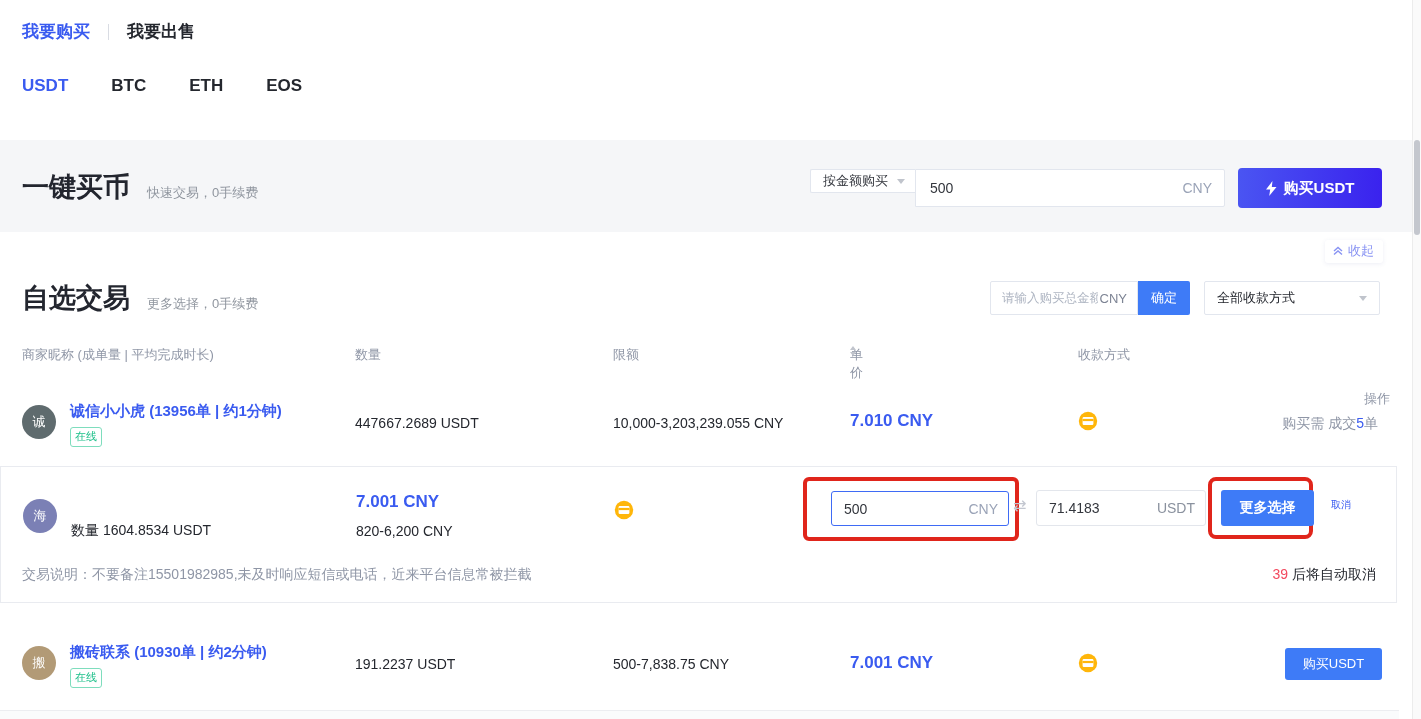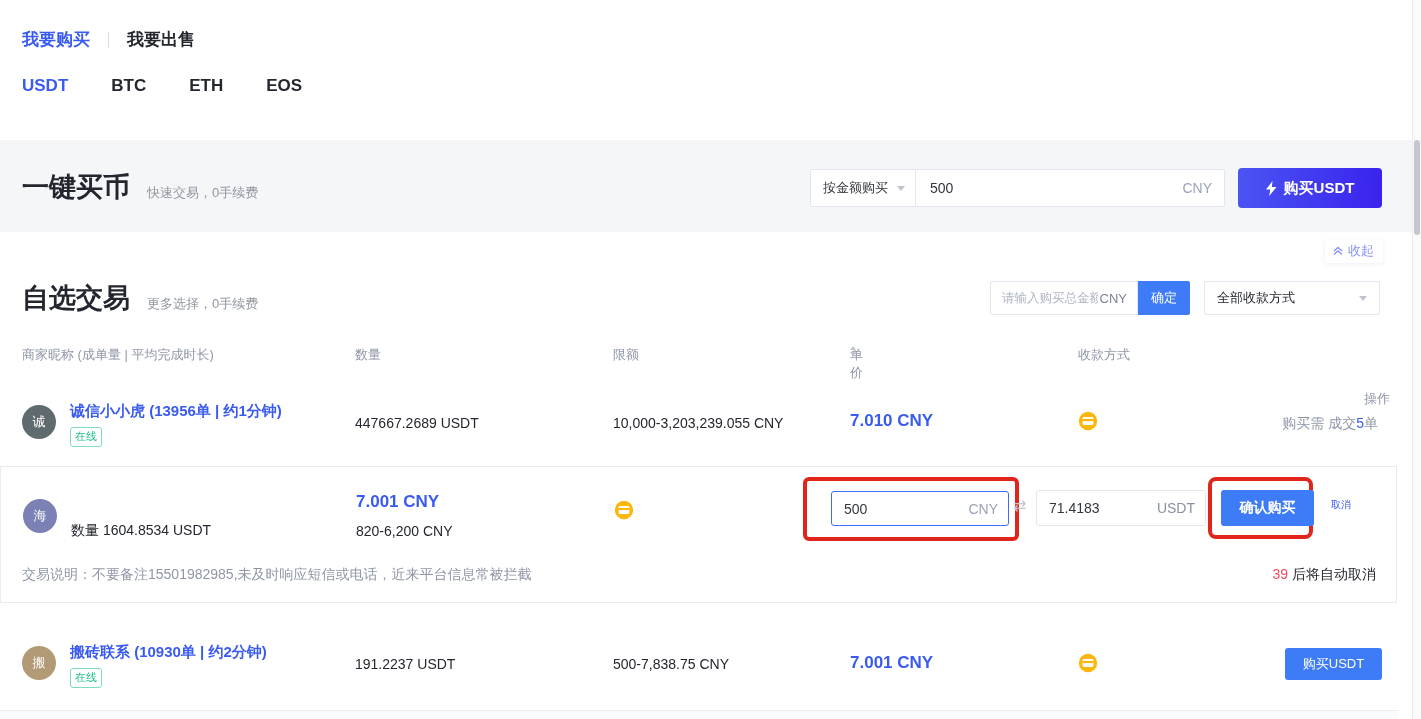--- a/index.html
+++ b/index.html
@@ -1,33 +1,33 @@
 <!DOCTYPE html>
 <html><head>
 <meta charset="utf-8">
 <style>
   * { margin:0; padding:0; box-sizing:border-box; }
   html,body { width:1421px; height:719px; overflow:hidden; }
   body { font-family:"Liberation Sans","DejaVu Sans",sans-serif; background:#fff; color:#24272e; }
   .page { position:relative; width:1421px; height:719px; background:#fff; overflow:hidden; }
 
   
-  .top-tabs { position:absolute; left:22px; top:28px; display:flex; align-items:center; gap:18px; font-size:17px; font-weight:700; }
+  .top-tabs { position:absolute; left:22px; top:20px; display:flex; align-items:center; gap:18px; font-size:17px; font-weight:700; }
   .tab-buy { color:#3a5bf0; cursor:pointer; }
   .tab-sell { color:#24272e; cursor:pointer; }
   .tab-divider { width:1px; height:16px; background:#d9dce3; }
   .coin-tabs { position:absolute; left:22px; top:76px; display:flex; gap:43px; font-size:17px; font-weight:700; }
   .coin { color:#24272e; cursor:pointer; }
   .coin.active { color:#3a5bf0; }
 
   
   .gray-band { position:absolute; left:0; top:140px; width:1421px; height:92px; background:#f5f6f8; }
   .qb-title { position:absolute; left:22px; top:29px; font-size:27px; font-weight:600; color:#23262f; }
   .qb-sub { position:absolute; left:147px; top:44px; font-size:13px; color:#8f959e; }
-  .qb-select { position:absolute; left:810px; top:29px; width:105px; height:38px; background:#fff; border:1px solid #e2e6ee; border-right:none; display:flex; align-items:center; justify-content:space-between; padding:0 10px 0 12px; font-size:13px; color:#33363d; cursor:pointer; border-radius:2px 0 0 2px; }
+  .qb-select { position:absolute; left:810px; top:29px; width:105px; height:24px; background:#fff; border:1px solid #e2e6ee; border-right:none; display:flex; align-items:center; justify-content:space-between; padding:0 10px 0 12px; font-size:13px; color:#33363d; cursor:pointer; border-radius:2px 0 0 2px; }
   .qb-input-wrap { position:absolute; left:915px; top:29px; width:310px; height:38px; background:#fff; border:1px solid #e2e6ee; display:flex; align-items:center; padding:0 12px 0 14px; border-radius:0 2px 2px 0; }
   .qb-input-wrap input { flex:1; border:none; outline:none; font-size:14px; color:#33363d; font-family:inherit; background:transparent; }
   .suffix { font-size:14px; color:#9aa3b7; }
   .qb-buy-btn { position:absolute; left:1238px; top:28px; width:144px; height:40px; border:none; border-radius:4px; background:linear-gradient(93deg,#4a55f2 0%,#3a22ee 100%); color:#fff; font-size:15px; font-weight:700; display:flex; align-items:center; justify-content:center; gap:7px; cursor:pointer; font-family:inherit; }
   .caret-down { width:0; height:0; border-left:4px solid transparent; border-right:4px solid transparent; border-top:5px solid #c0c4cc; }
 
   
   .collapse-btn { position:absolute; left:1325px; top:240px; display:flex; align-items:center; gap:4px; font-size:13px; color:#8893f3; background:#fff; padding:2px 9px 3px 7px; border-radius:3px; box-shadow:0 1px 4px rgba(80,90,160,0.10); cursor:pointer; }
 
   
@@ -201,21 +201,21 @@
     <div class="pay-input">
       <input value="500" style="">
       <span class="suffix">CNY</span>
     </div>
     <div class="exchange-icon">⇄</div>
     <div class="recv-input">
       <input value="71.4183" style="">
       <span class="recv-suffix">USDT</span>
     </div>
     <div class="red-box red-box-btn"></div>
-    <button class="confirm-btn">确认购买</button>
+    <button class="confirm-btn">更多选择</button>
     <span class="cancel-link">取消</span>
 
     <div class="r2-note">交易说明：不要备注15501982985,未及时响应短信或电话，近来平台信息常被拦截</div>
     <div class="r2-countdown"><b>39</b><span> 后将自动取消</span></div>
   </div>
 
   <div class="row row3">
     <div class="avatar" style="top: 24px; background: rgb(178, 154, 118);">搬</div>
     <div class="m-name" style="top:21px;">搬砖联系 (10930单 | 约2分钟)</div>
     <div class="badge badge-online" style="top:46px;">在线</div>

